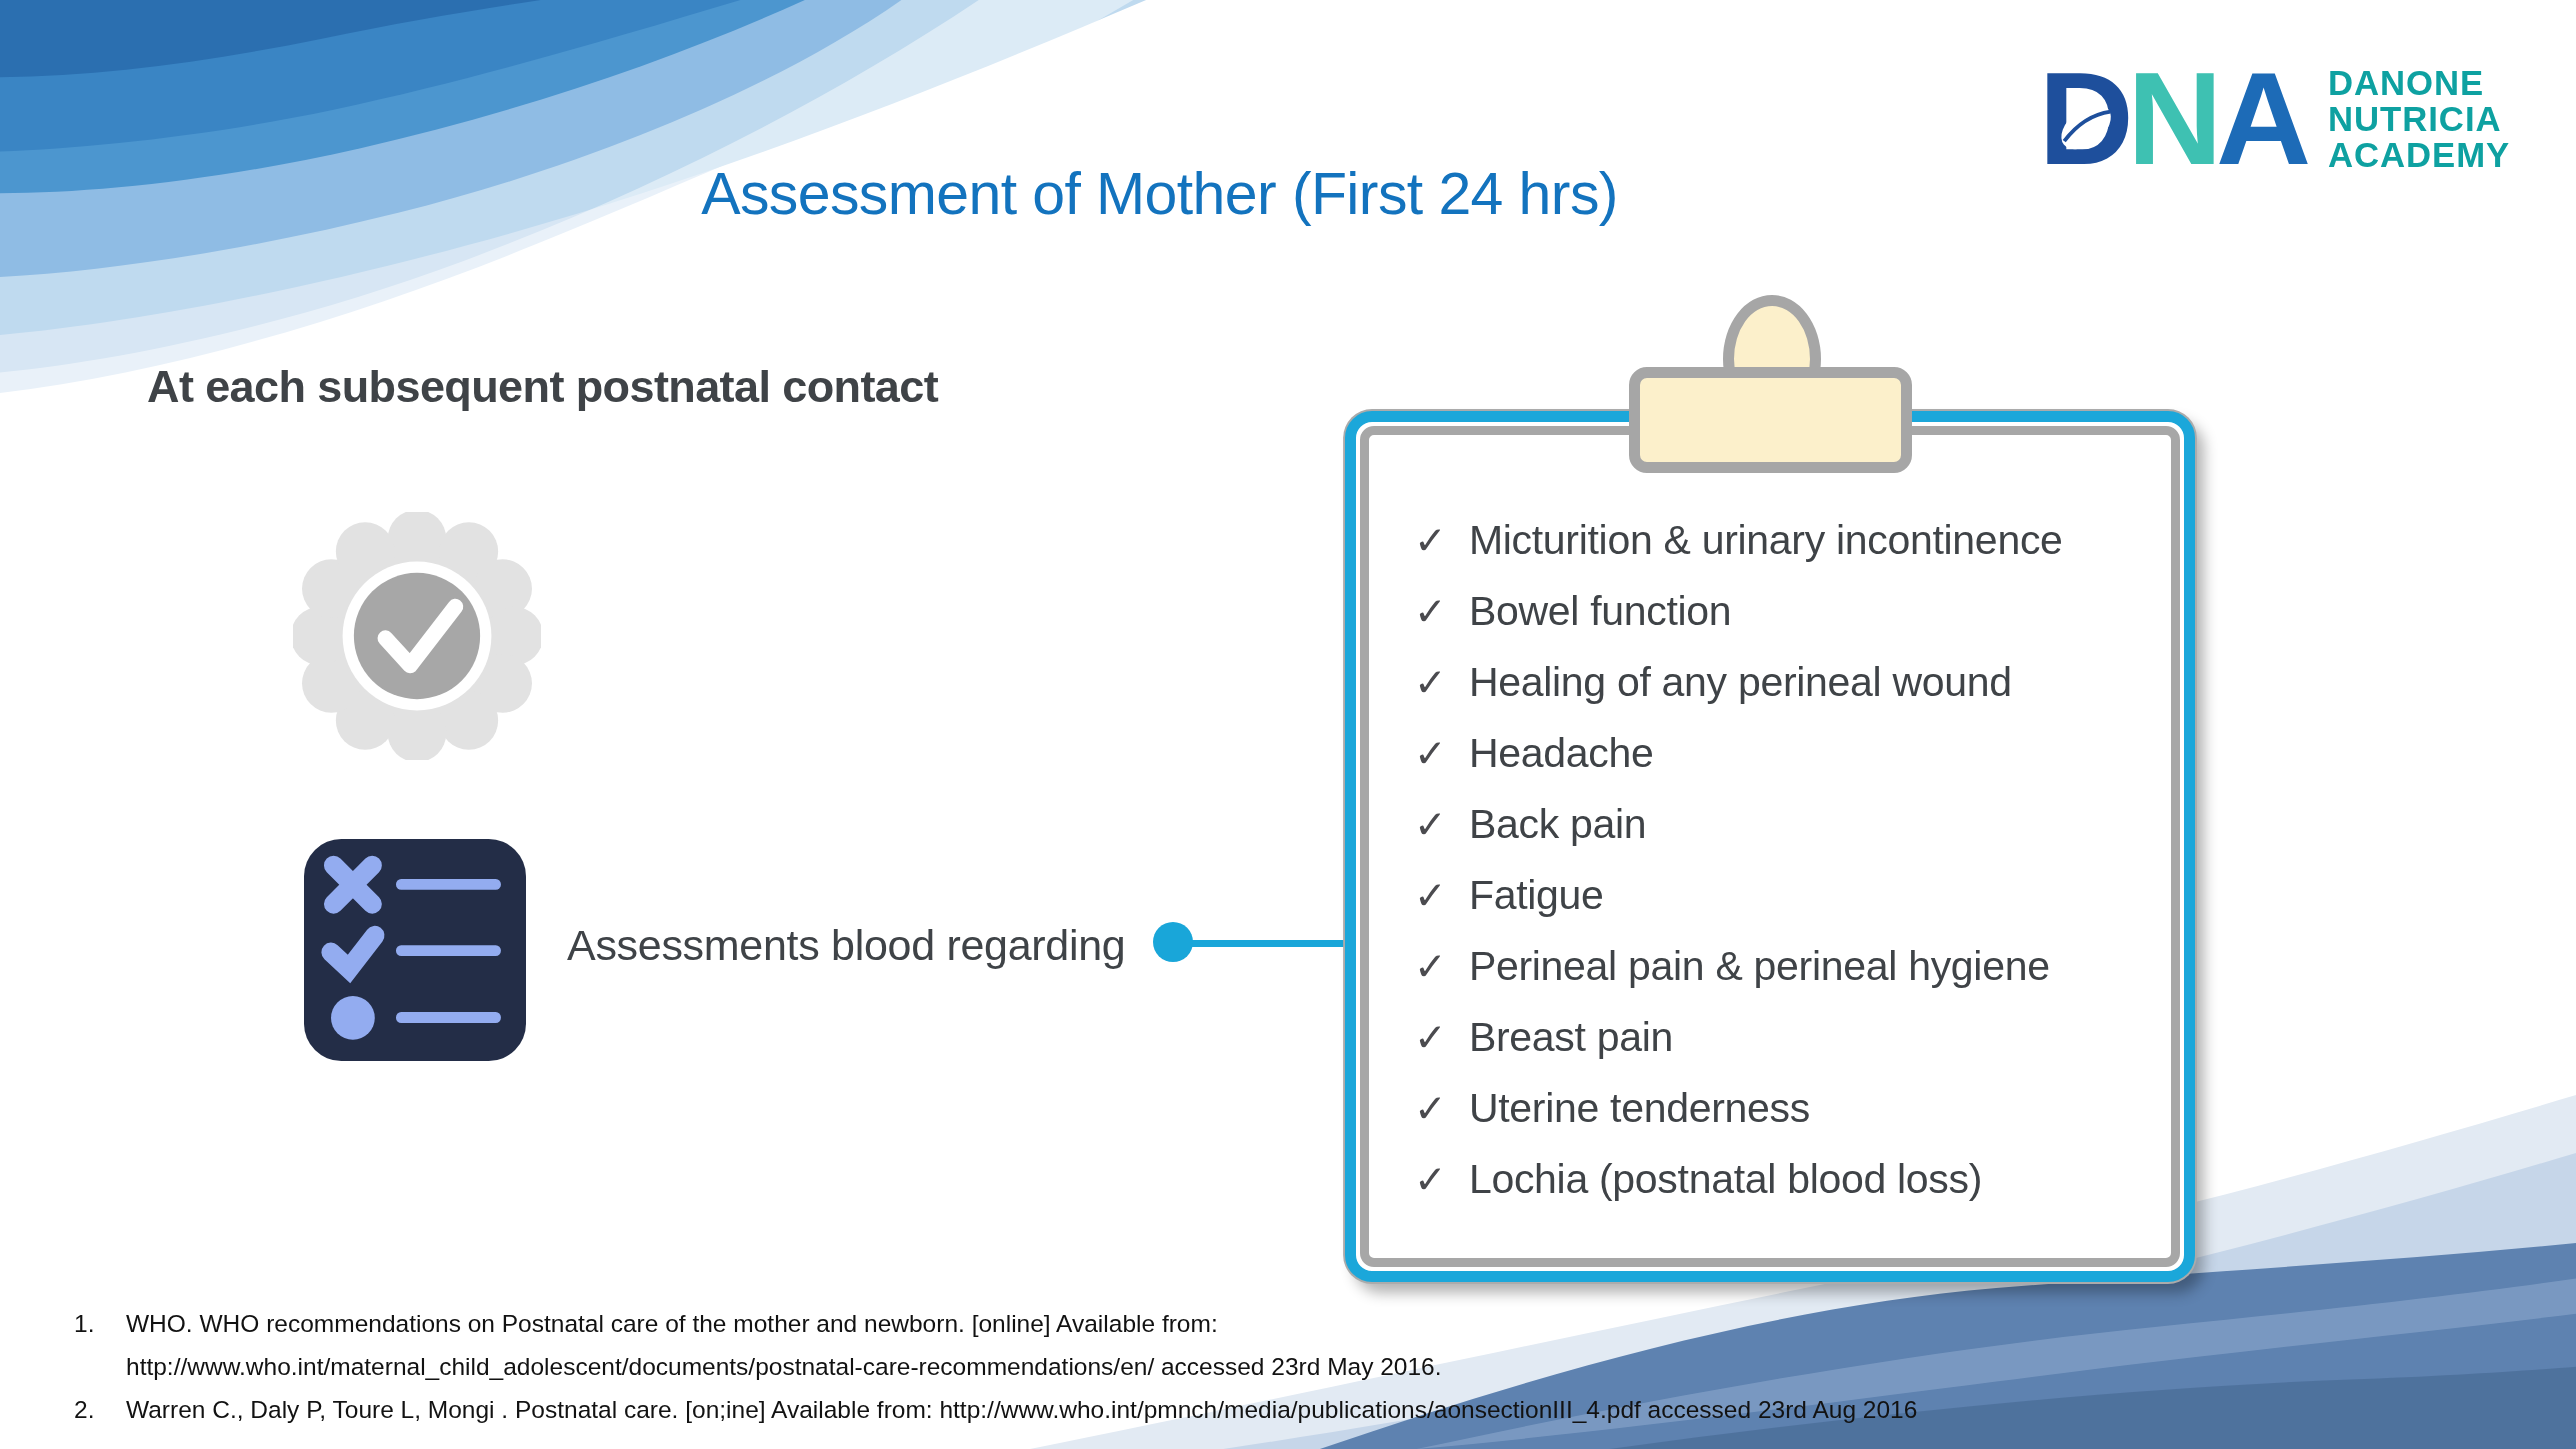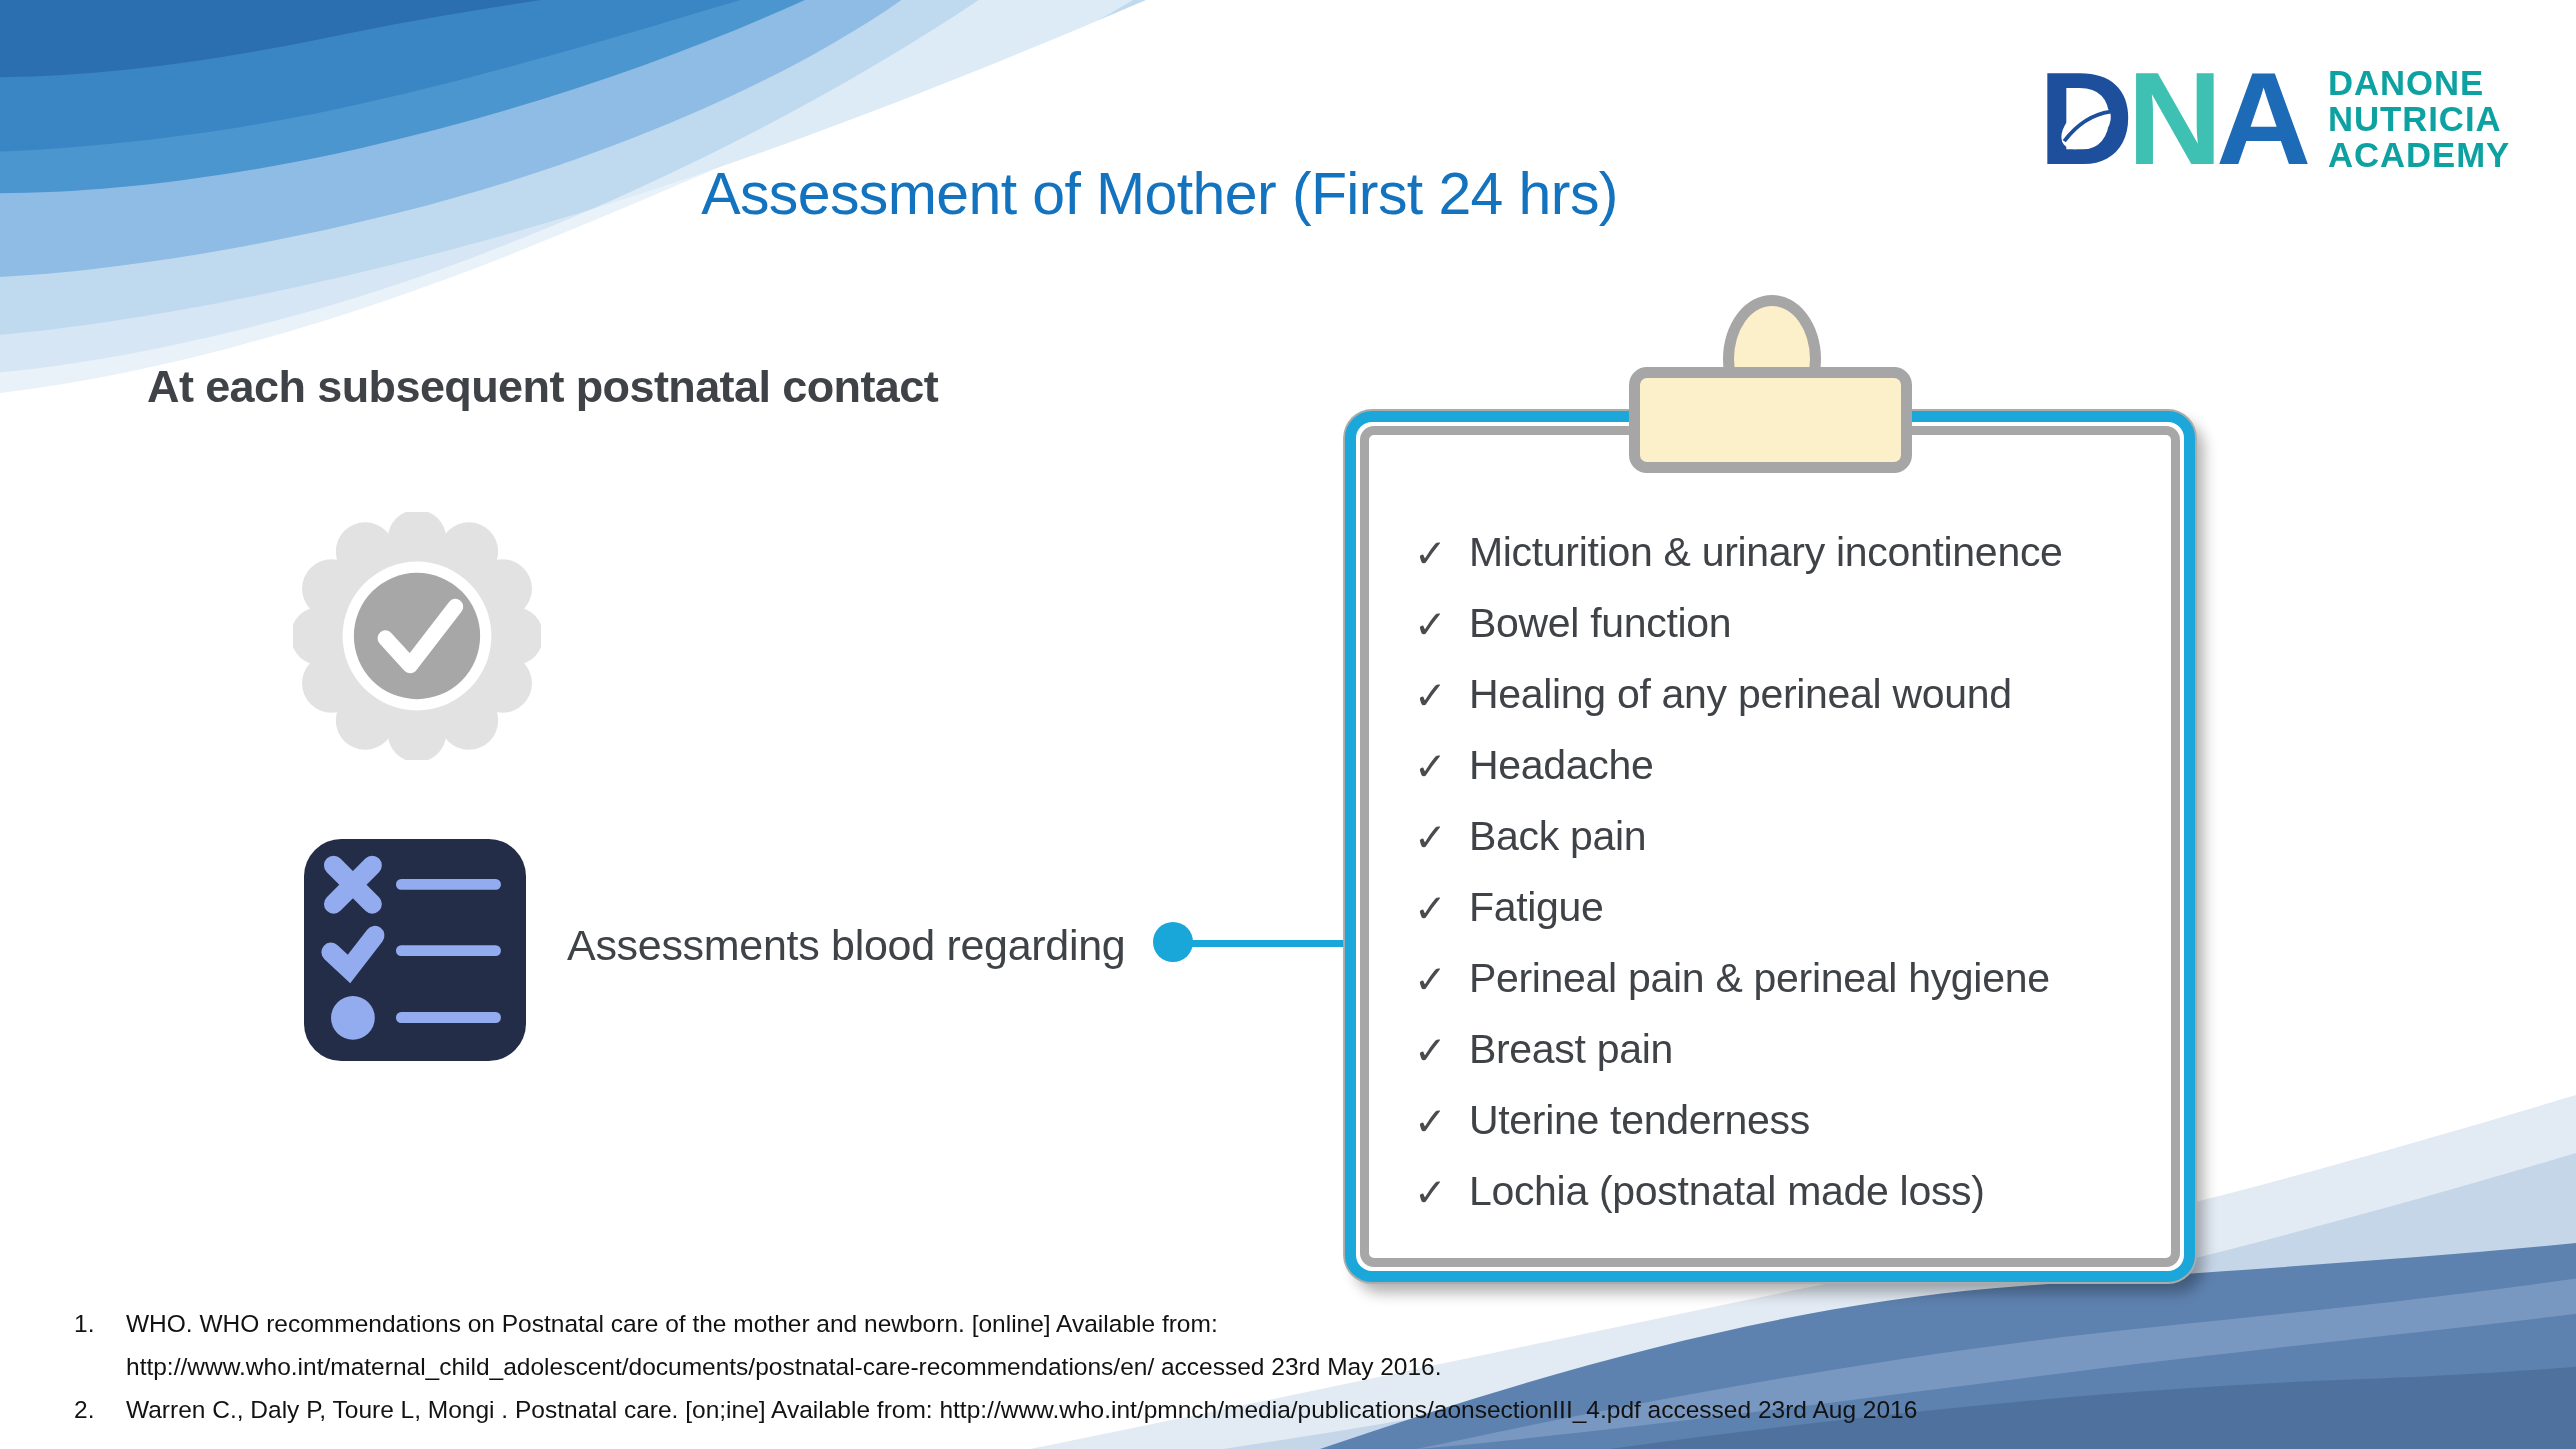--- a/index.html
+++ b/index.html
@@ -36,21 +36,21 @@
              background:#ffffff;border:11.6px solid #1BA7DA;border-radius:27px;
              box-shadow:0 0 0 1.9px #ABABAB, 9px 10.3px 14px rgba(0,0,0,0.30);box-sizing:border-box;}
   .clipboard-inner{position:absolute;left:3.9px;top:3.9px;right:3.9px;bottom:3.9px;
              border:9.7px solid #A7A7A7;border-radius:14px;background:#ffffff;
              box-sizing:border-box;padding:70px 26px 0 45px;}
   .clip-knob{position:absolute;left:1723px;top:295px;width:98px;height:128px;border-radius:50%;
              background:#FCF0CB;border:11px solid #A6A6A6;box-sizing:border-box;z-index:4;}
   .clip-bar{position:absolute;left:1629px;top:367px;width:283px;height:106px;border-radius:18px;
              background:#FCF0CB;border:11px solid #A6A6A6;box-sizing:border-box;z-index:5;}
 
-  .check-row{display:flex;align-items:flex-end;height:71px;}
+  .check-row{display:flex;align-items:center;height:71px;}
   .check-glyph{flex:none;width:55px;font-size:39px;color:#4B4B4F;}
   .check-glyph::before{content:"\2713";}
   .check-text{font-size:41px;color:#3F4347;letter-spacing:-0.3px;white-space:nowrap;}
 
   
   .references{position:absolute;left:74px;top:1302px;width:1971px;color:#121212;}
   .ref{display:grid;grid-template-columns:52px 1fr;font-size:24.5px;line-height:43px;}
   .ref-lines div{min-height:0;}
 </style>
 </head>
@@ -182,21 +182,21 @@
             <span class="check-text">Breast pain</span>
           </div>
 
           <div class="check-row">
             <span class="check-glyph"></span>
             <span class="check-text">Uterine tenderness</span>
           </div>
 
           <div class="check-row">
             <span class="check-glyph"></span>
-            <span class="check-text">Lochia (postnatal made loss)</span>
+            <span class="check-text">Lochia (postnatal blood loss)</span>
           </div>
         </div>
     </div>
   </div>
 
   <div class="references">
 
       <div class="ref">
         <div>1.</div>
         <div class="ref-lines">

